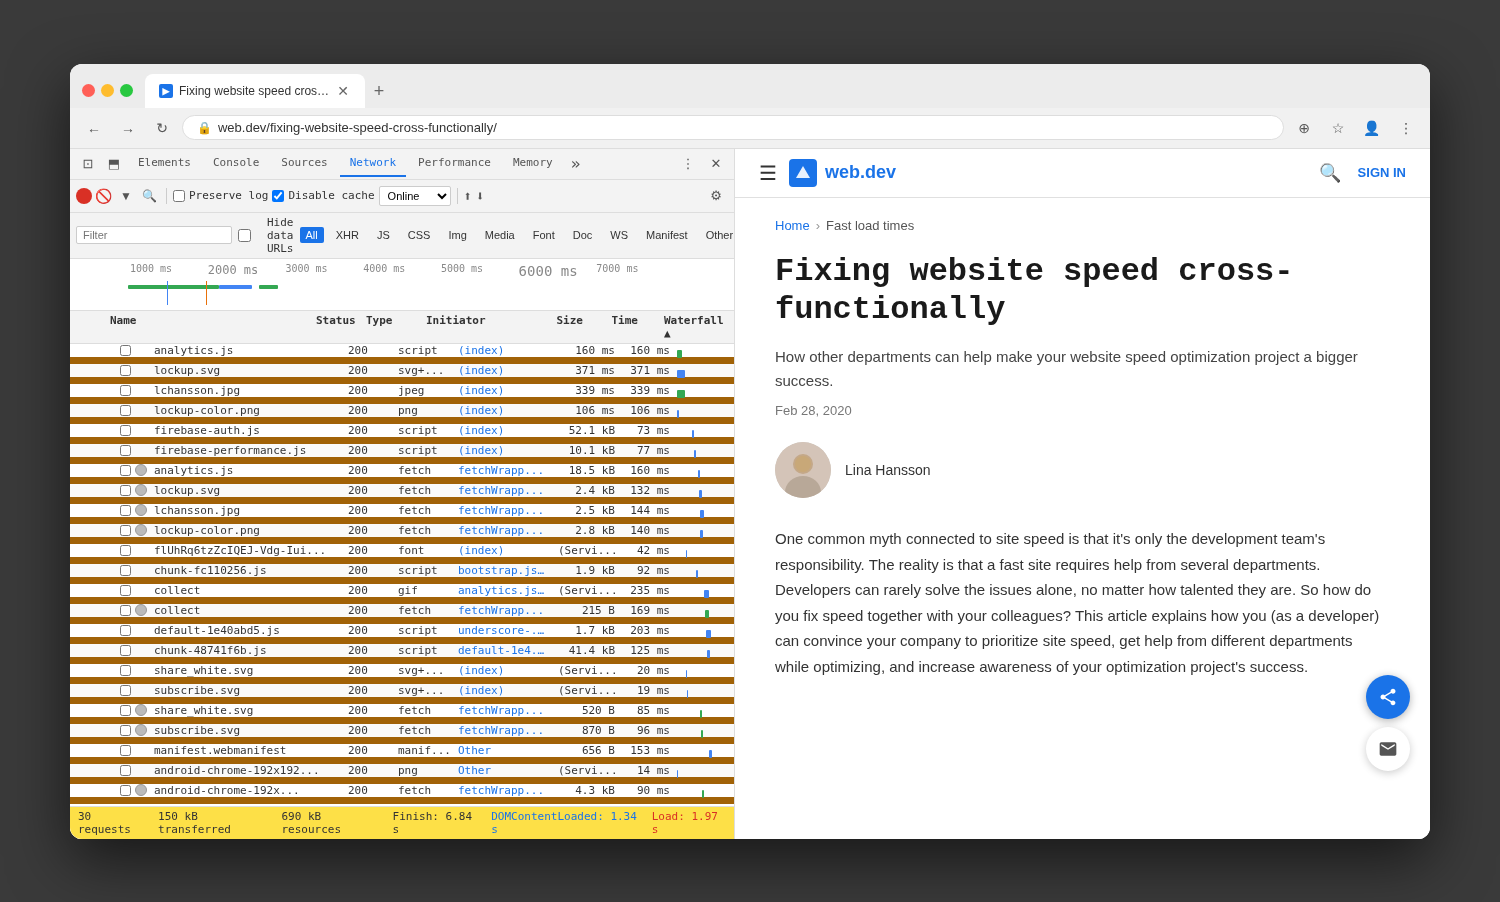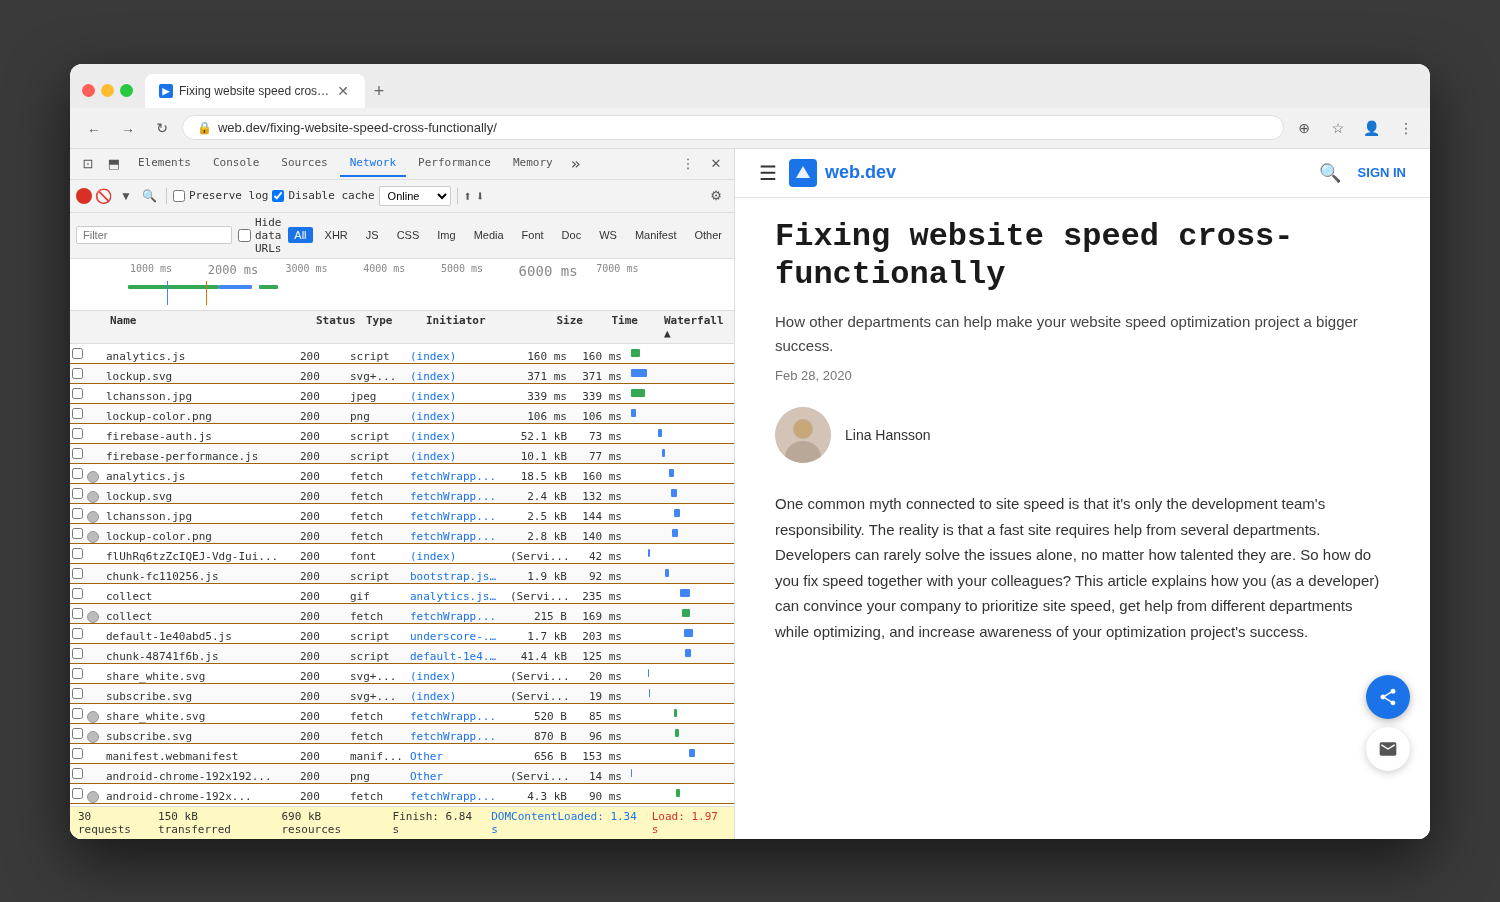--- a/index.html
+++ b/index.html
@@ -245,21 +245,21 @@
       background: none;
       cursor: pointer;
       color: #333;
       border-radius: 2px;
     }
     .filter-type-btn.active {
       background: #1a73e8;
       color: #fff;
     }
     .filter-checkbox {
-      display: flex; align-items: center; gap: 4px;
+      display: flex; align-items: center; gap: 16px;
       font-size: 11px; color: #333; cursor: pointer;
     }
 
     
     .timeline-area {
       background: #fff;
       border-bottom: 1px solid #ddd;
       height: 52px;
       padding: 4px 0;
       position: relative;
@@ -299,25 +299,26 @@
     .col-name { width: 210px; min-width: 210px; padding: 0 8px; }
     .col-status { width: 50px; min-width: 50px; padding: 0 4px; }
     .col-type { width: 60px; min-width: 60px; padding: 0 4px; }
     .col-initiator { width: 100px; min-width: 100px; padding: 0 4px; overflow: hidden; text-overflow: ellipsis; }
     .col-size { width: 65px; min-width: 65px; padding: 0 4px; text-align: right; }
     .col-time { width: 55px; min-width: 55px; padding: 0 4px; text-align: right; }
     .col-waterfall { flex: 1; padding: 0 4px; margin-left: 18px; }
 
     .table-row {
       display: flex;
-      align-items: flex-end;
-      border-bottom: 1px solid #a16207;
+      align-items: flex-start;
+      border-bottom: 7px solid #a16207;
       font-size: 11px;
       color: #333;
       height: 20px;
+      padding-left: 48px;
     }
     .table-row:nth-child(even) { background: #fafafa; }
 
     .cell-name { width: 194px; min-width: 194px; padding: 0 4px; overflow: hidden; text-overflow: ellipsis; white-space: nowrap; }
     .cell-status { width: 50px; min-width: 50px; padding: 0 4px; }
     .cell-type { width: 60px; min-width: 60px; padding: 0 4px; overflow: hidden; white-space: nowrap; }
     .cell-initiator { width: 100px; min-width: 100px; padding: 0 4px; overflow: hidden; text-overflow: ellipsis; white-space: nowrap; color: #1a73e8; cursor: pointer; }
     .cell-size { width: 65px; min-width: 65px; padding: 0 4px; text-align: right; }
     .cell-time { width: 55px; min-width: 55px; padding: 0 4px; text-align: right; }
     .cell-waterfall { flex: 1; padding: 0 4px; position: relative; height: 20px; }
@@ -325,21 +326,21 @@
     .wf-bar {
       position: absolute;
       height: 8px;
       top: 50%;
       transform: translateY(-50%);
       border-radius: 1px;
     }
 
     
     .devtools-status-bar {
-      background: #fef9c3;
+      background: #fde047;
       border-top: 1px solid #ddd;
       padding: 3px 8px;
       font-size: 11px;
       color: #333;
       display: flex;
       gap: 12px;
     }
     .status-domcontent { color: #1a73e8; }
     .status-load { color: #d93025; }
 
@@ -977,20 +978,25 @@
           </div>
           <span>web.dev</span>
         </div>
         <div class="web-nav-actions">
           <span style="font-size:18px;color:#333;cursor:pointer;">🔍</span>
           <button class="sign-in-btn">SIGN IN</button>
         </div>
       </div>
 
       <div class="web-content">
+        <div class="breadcrumb">
+          <a href="#">Home</a>
+          <span class="breadcrumb-sep">›</span>
+          <span>Fast load times</span>
+        </div>
 
         <h1 class="article-title">Fixing website speed cross-functionally</h1>
         <p class="article-subtitle">How other departments can help make your website speed optimization project a bigger success.</p>
         <p class="article-date">Feb 28, 2020</p>
 
         <div class="author-block">
           <div class="author-avatar">
             <svg width="56" height="56" viewBox="0 0 56 56" xmlns="http://www.w3.org/2000/svg">
               <circle cx="28" cy="28" r="28" fill="#d4c4b8"></circle>
               <circle cx="28" cy="22" r="10" fill="#c4a888"></circle>

